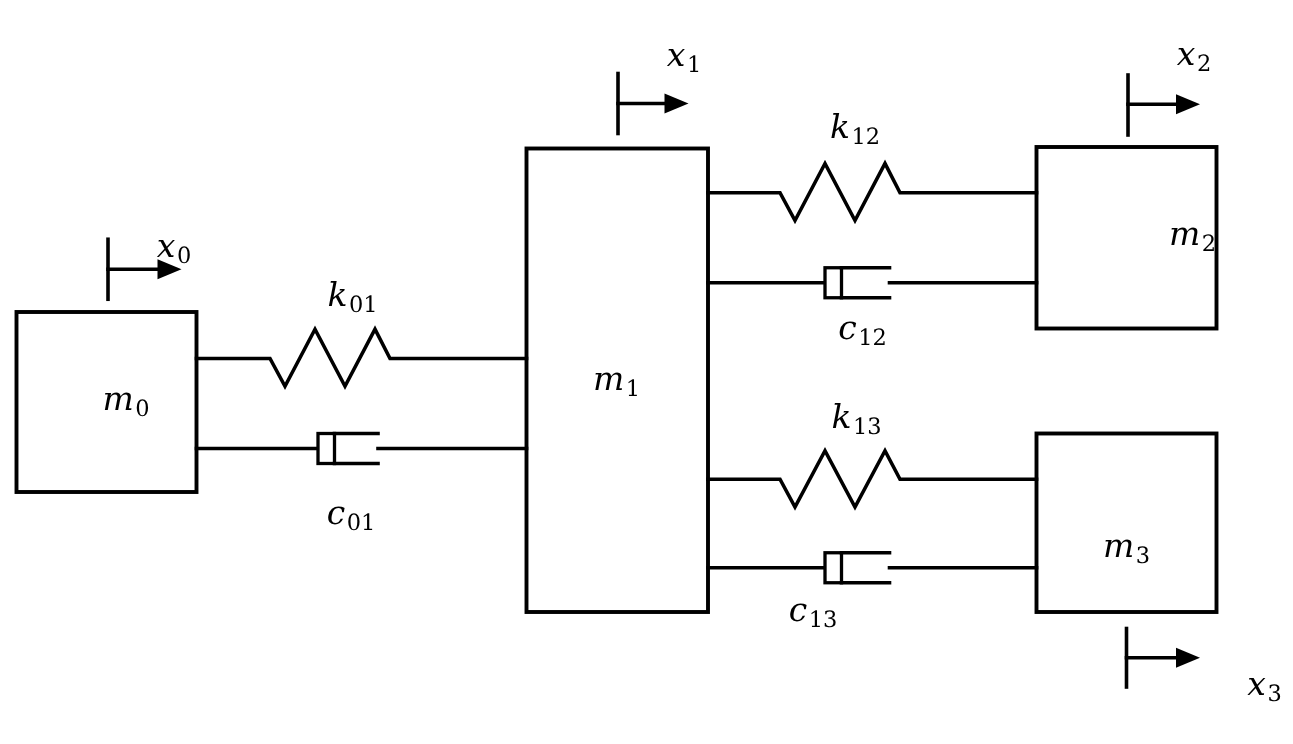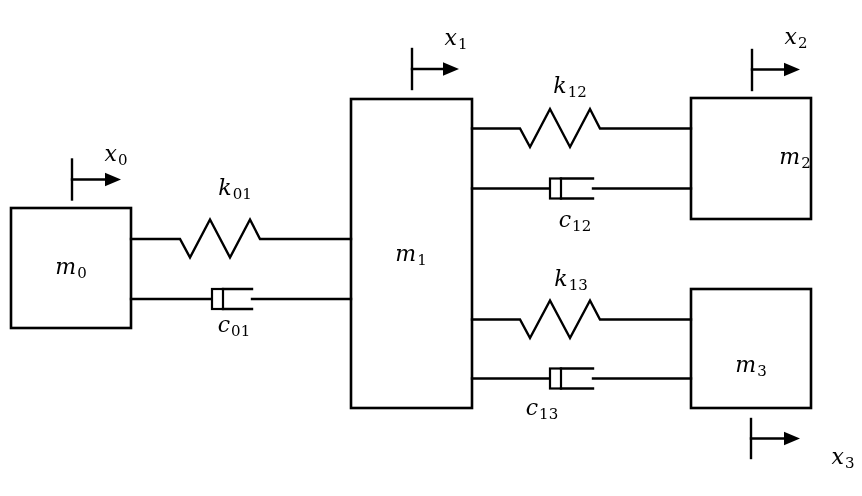--- a/index.html
+++ b/index.html
@@ -120,31 +120,31 @@
       <polygon class="head" points="784,62.8 800,69.5 784,76.2"></polygon>
     </g>
 
     <g>
       <line class="stroke" x1="751" y1="419" x2="751" y2="458"></line>
       <line class="stroke" x1="751" y1="438.5" x2="785" y2="438.5"></line>
       <polygon class="head" points="784,431.8 800,438.5 784,445.2"></polygon>
     </g>
   </svg>
 
-  <div class="lbl" style="left:71px;  top:268px"><span class="base">m</span><span class="sub">0</span></div>
+  <div class="lbl" style="left:84px;  top:268px"><span class="base">m</span><span class="sub">0</span></div>
   <div class="lbl" style="left:411px; top:255px"><span class="base">m</span><span class="sub">1</span></div>
   <div class="lbl" style="left:795px; top:158px"><span class="base">m</span><span class="sub">2</span></div>
   <div class="lbl" style="left:751px; top:366px"><span class="base">m</span><span class="sub">3</span></div>
 
-  <div class="lbl" style="left:235px; top:189px"><span class="base">k</span><span class="sub">01</span></div>
+  <div class="lbl" style="left:235px; top:199px"><span class="base">k</span><span class="sub">01</span></div>
   <div class="lbl" style="left:570px; top:87px"><span class="base">k</span><span class="sub">12</span></div>
   <div class="lbl" style="left:571px; top:280px"><span class="base">k</span><span class="sub">13</span></div>
 
-  <div class="lbl" style="left:234px; top:326px"><span class="base">c</span><span class="sub">01</span></div>
+  <div class="lbl" style="left:234px; top:344px"><span class="base">c</span><span class="sub">01</span></div>
   <div class="lbl" style="left:575px; top:221px"><span class="base">c</span><span class="sub">12</span></div>
   <div class="lbl" style="left:542px; top:409px"><span class="base">c</span><span class="sub">13</span></div>
 
-  <div class="lbl" style="left:116px; top:155px"><span class="base">x</span><span class="sub">0</span></div>
+  <div class="lbl" style="left:116px; top:166px"><span class="base">x</span><span class="sub">0</span></div>
   <div class="lbl" style="left:456px; top:39px"><span class="base">x</span><span class="sub">1</span></div>
   <div class="lbl" style="left:796px; top:38px"><span class="base">x</span><span class="sub">2</span></div>
   <div class="lbl" style="left:843px; top:458px"><span class="base">x</span><span class="sub">3</span></div>
 
 </div>
 
 </body></html>

